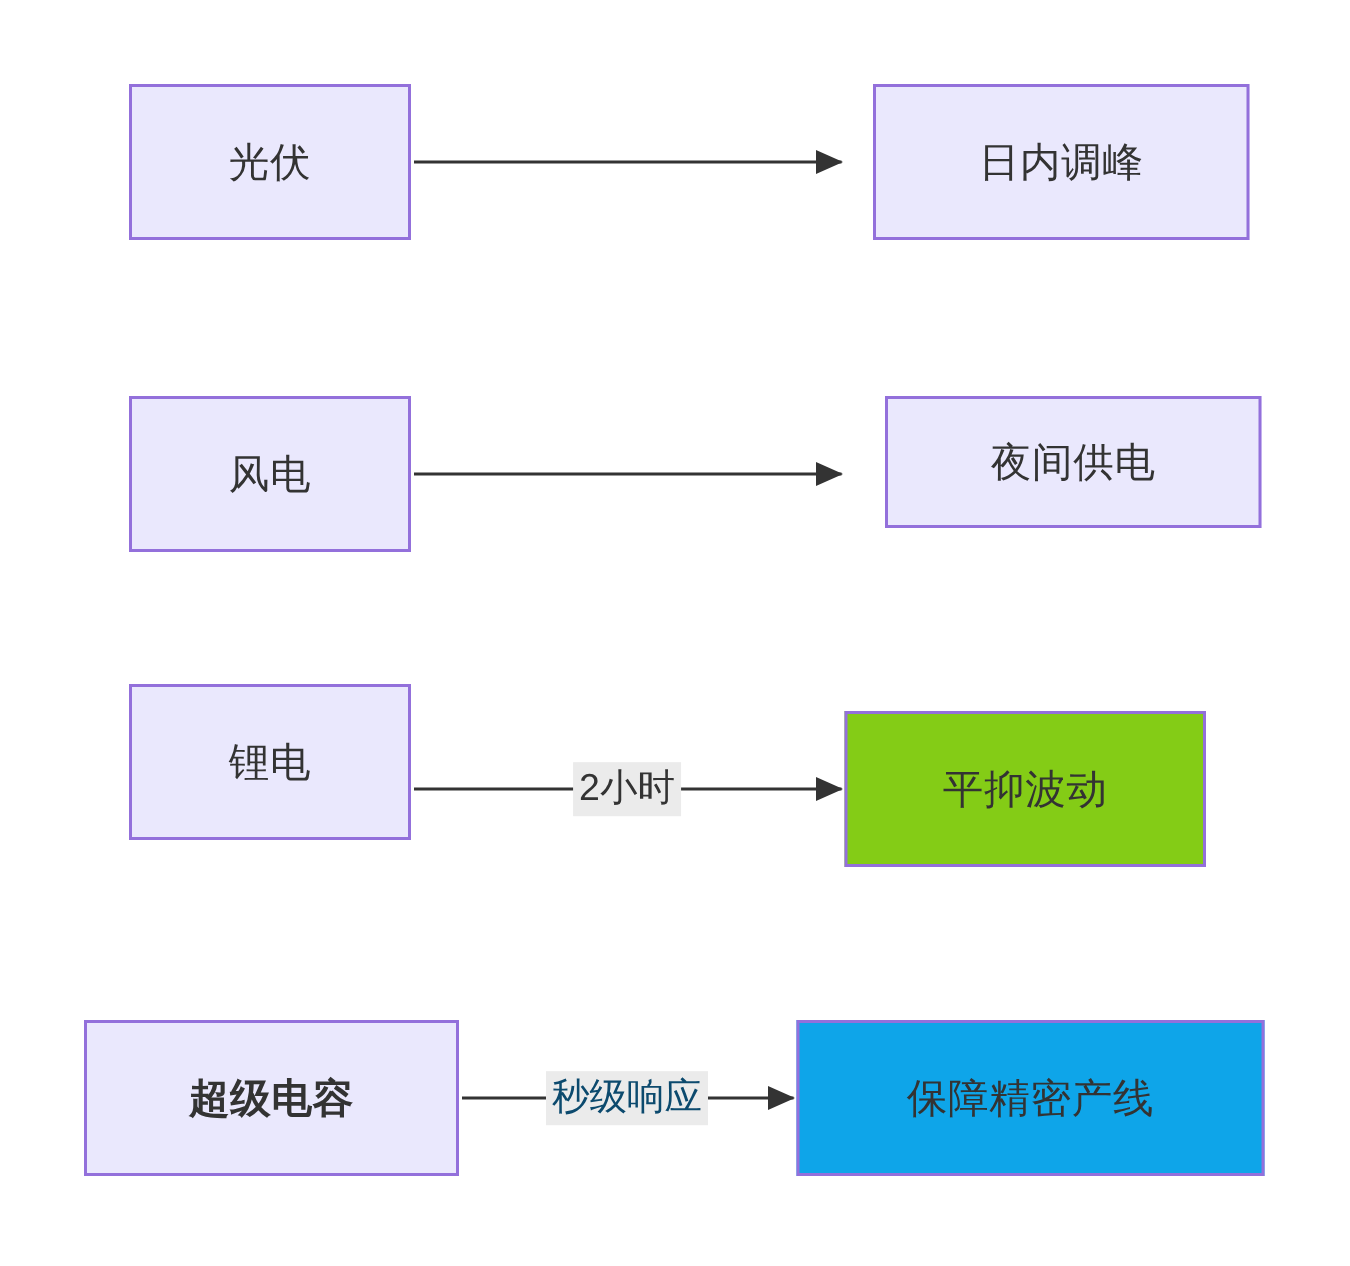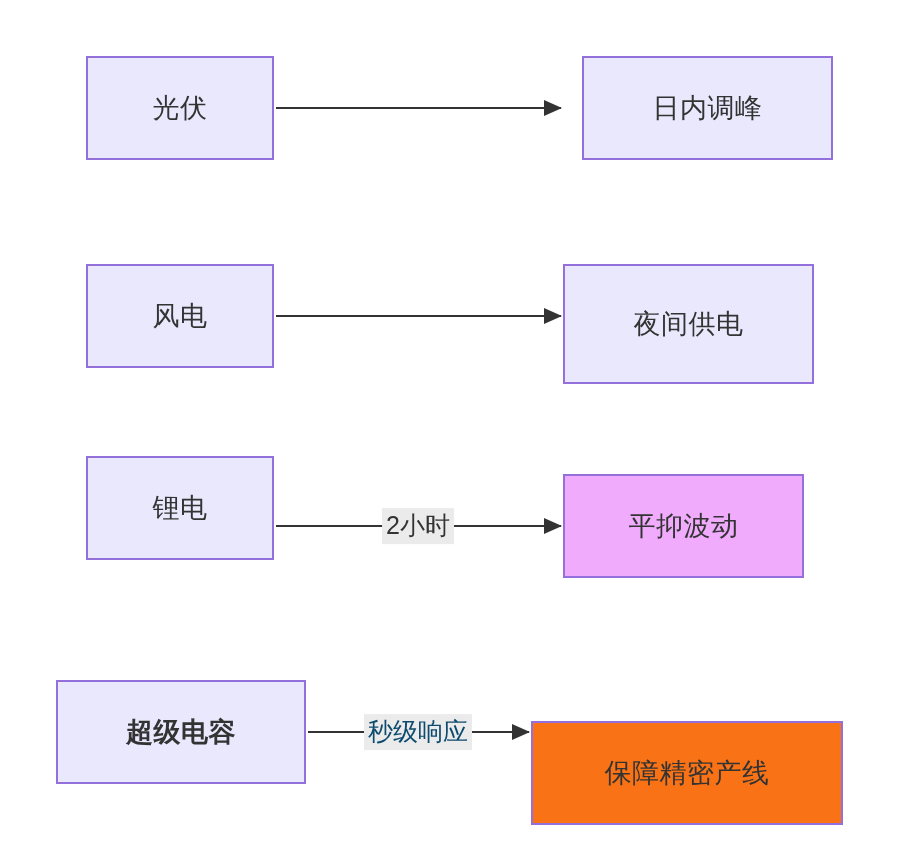--- a/index.html
+++ b/index.html
@@ -77,33 +77,33 @@
   <div id="nodes-container">
       <div class="node" style="left: 86px; top: 56px; width: 188px; height: 104px; background: rgb(234, 232, 253); border-color: rgb(147, 112, 219);">
         <span class="node-label" style="color: rgb(51, 51, 51); text-align: center;">光伏</span>
       </div>
       <div class="node" style="left: 563px; top: 56px; width: 251px; height: 104px; background: rgb(234, 232, 253); border-color: rgb(147, 112, 219); margin-left: 19px;">
         <span class="node-label" style="color: rgb(51, 51, 51);">日内调峰</span>
       </div>
       <div class="node" style="left: 86px; top: 264px; width: 188px; height: 104px; background: rgb(234, 232, 253); border-color: rgb(147, 112, 219);">
         <span class="node-label" style="color: rgb(51, 51, 51);">风电</span>
       </div>
-      <div class="node" style="left: 563px; top: 264px; width: 251px; height: 120px; background: rgb(234, 232, 253); border-color: rgb(147, 112, 219);">
+      <div class="node" style="left: 590px; top: 264px; width: 251px; height: 88px; background: rgb(234, 232, 253); border-color: rgb(147, 112, 219);">
         <span class="node-label" style="color: rgb(51, 51, 51);">夜间供电</span>
       </div>
       <div class="node" style="left: 86px; top: 456px; width: 188px; height: 104px; background: rgb(234, 232, 253); border-color: rgb(147, 112, 219);">
         <span class="node-label" style="color: rgb(51, 51, 51);">锂电</span>
       </div>
-      <div class="node" style="left: 563px; top: 474px; width: 241px; height: 104px; background: #f0abfc; border-color: rgb(147, 112, 219);">
+      <div class="node" style="left: 563px; top: 474px; width: 241px; height: 104px; background: #84cc16; border-color: rgb(147, 112, 219);">
         <span class="node-label" style="color: rgb(51, 51, 51);">平抑波动</span>
       </div>
       <div class="node" style="left: 56px; top: 680px; width: 250px; height: 104px; background: rgb(234, 232, 253); border-color: rgb(147, 112, 219); font-weight: bold;">
         <span class="node-label" style="color: rgb(51, 51, 51);">超级电容</span>
       </div>
-      <div class="node" style="left: 531px; top: 680px; width: 312px; height: 104px; background: #f97316; border-color: rgb(147, 112, 219); margin-top: 41px;">
+      <div class="node" style="left: 531px; top: 680px; width: 312px; height: 104px; background: #0ea5e9; border-color: rgb(147, 112, 219);">
         <span class="node-label" style="color: rgb(51, 51, 51);">保障精密产线</span>
       </div>
     </div>
   <div id="edge-labels-container">
       <div class="edge-label" style="left: 418px; top: 526px; background: rgb(235, 235, 235); color: rgb(51, 51, 51);">2小时</div>
       <div class="edge-label" style="left: 418px; top: 732px; background: rgb(235, 235, 235); color: #0c4a6e;">秒级响应</div>
     </div>
 
 </div>
 

